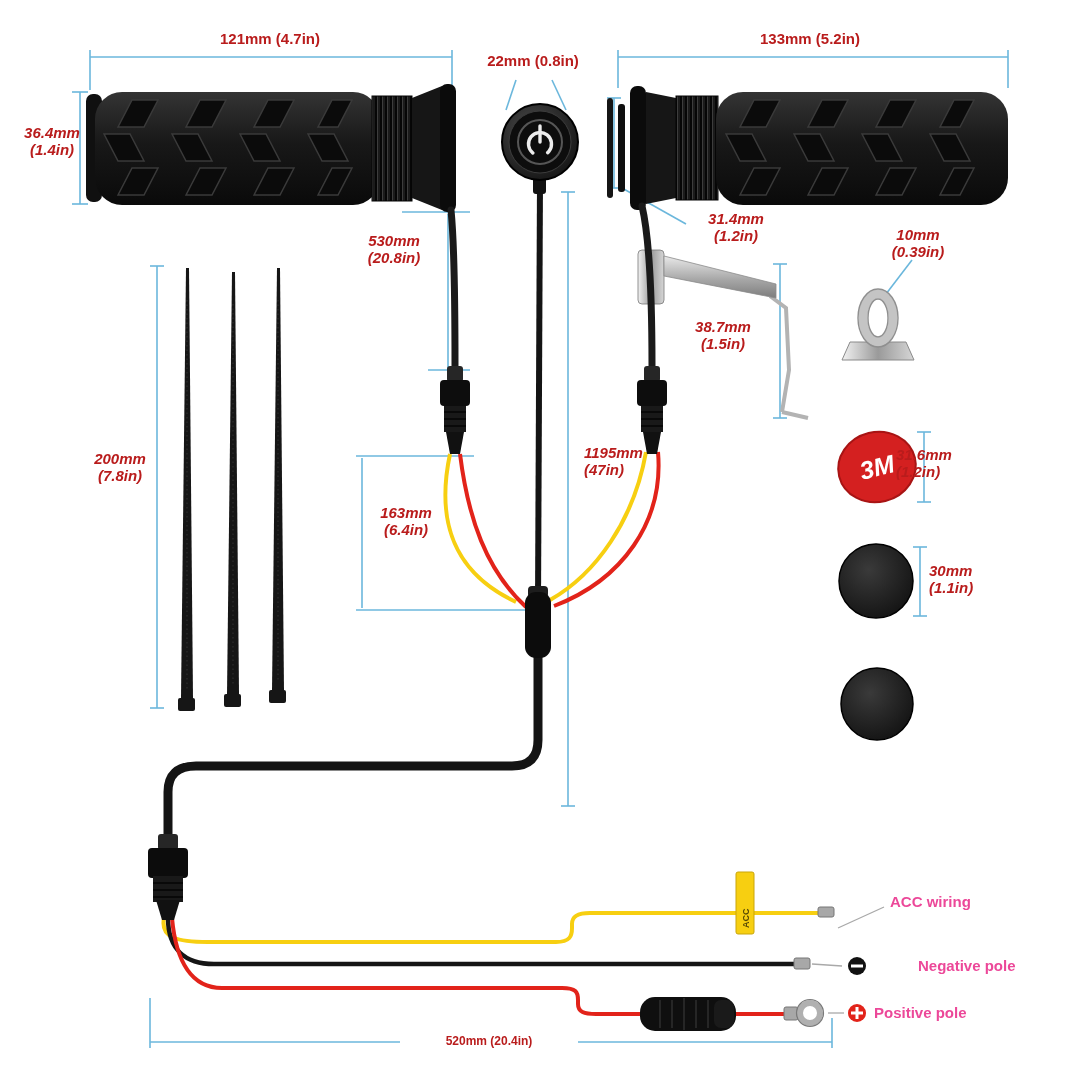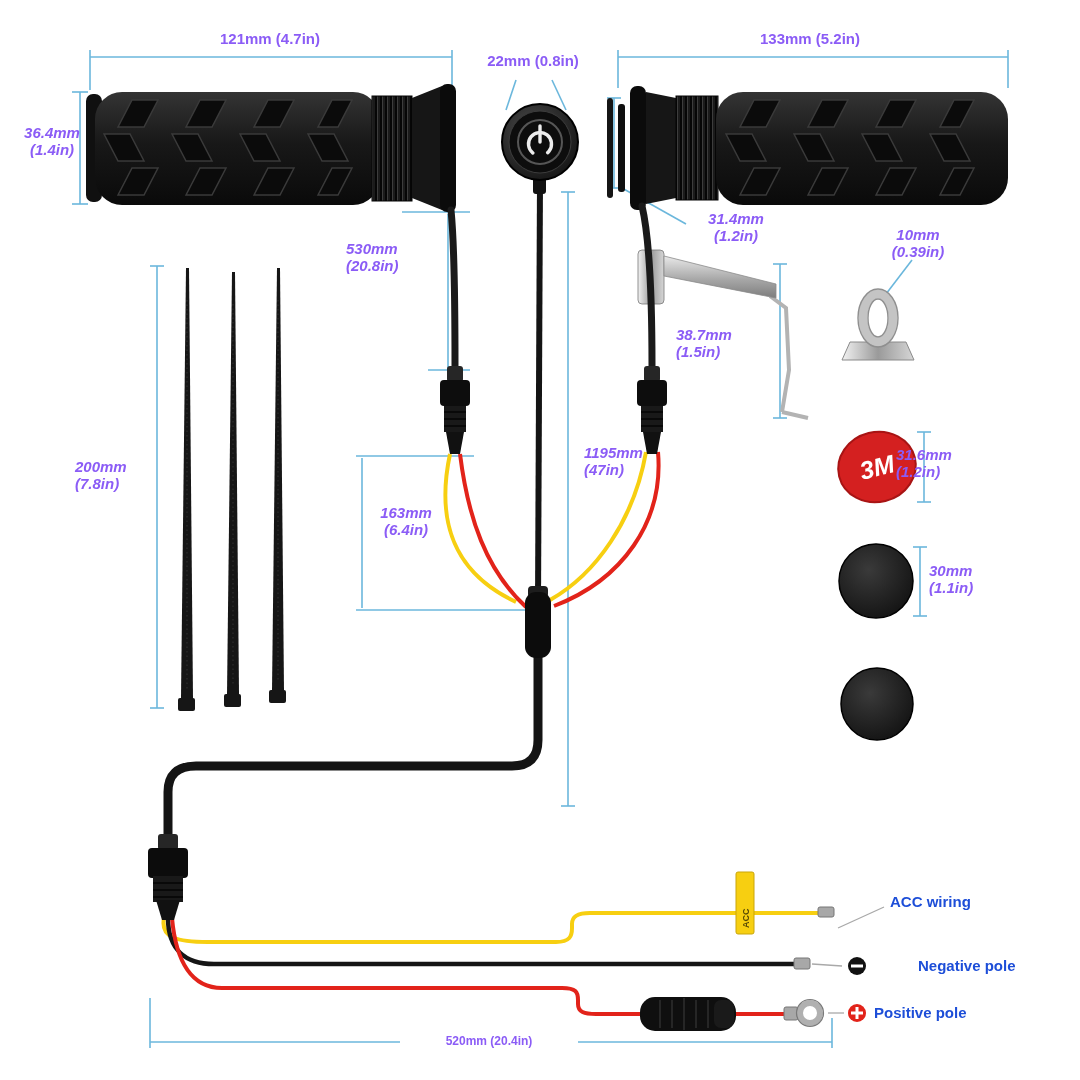--- a/index.html
+++ b/index.html
@@ -1,25 +1,25 @@
 <!DOCTYPE html>
 <html><head>
 <meta charset="utf-8">
 <style>
   html,body{margin:0;padding:0;background:#fff;}
   .canvas{position:relative;width:1080px;height:1080px;background:#ffffff;
           font-family:"Liberation Sans",sans-serif;overflow:hidden;}
   .canvas svg{position:absolute;left:0;top:0;}
   .lbl{position:absolute;font-weight:bold;font-size:15px;line-height:17px;
-       color:#8b5cf6;white-space:nowrap;}
+       color:#b91c1c;white-space:nowrap;}
   .lbl span{display:block;font-style:italic;}
   .lbl.center{text-align:center;}
-  .lbl.right{text-align:left;margin-top:8px;}
+  .lbl.right{text-align:center;}
   .lbl.big{font-size:12px;}
-  .pole{position:absolute;font-size:15px;font-weight:600;color:#1d4ed8;white-space:nowrap;}
+  .pole{position:absolute;font-size:15px;font-weight:600;color:#ec4899;white-space:nowrap;}
 </style>
 </head>
 <body>
 
 <div class="canvas">
 
 <svg width="1080" height="1080" viewBox="0 0 1080 1080">
   <defs>
     <linearGradient id="gripGrad" x1="0" y1="0" x2="0" y2="1">
       <stop offset="0" stop-color="#343434"></stop>

